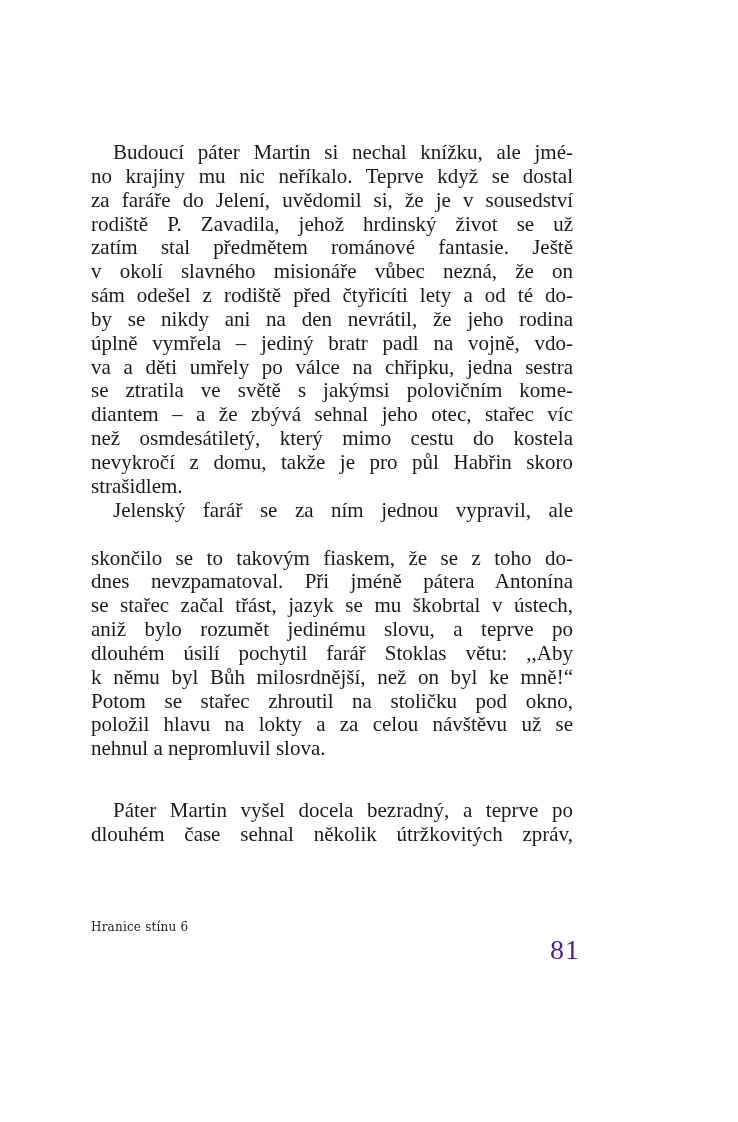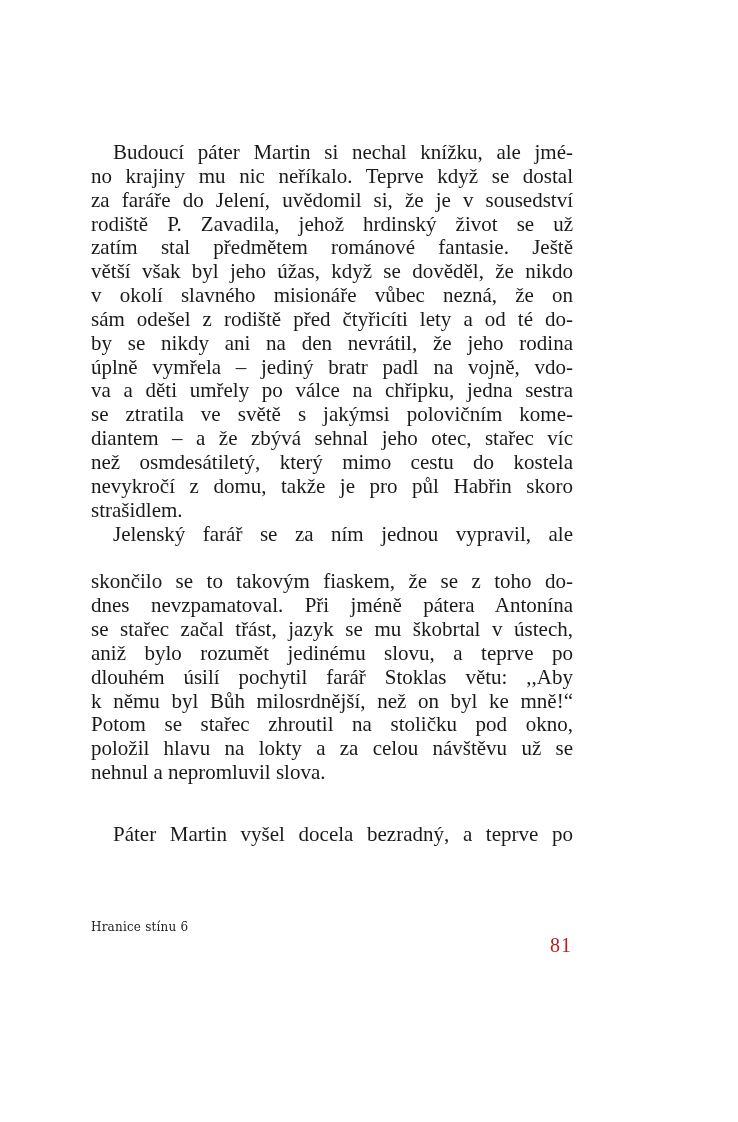--- a/index.html
+++ b/index.html
@@ -46,37 +46,36 @@
     top: 920px;
     font-size: 12px;
     font-family: "DejaVu Serif", serif;
     color: #222;
     letter-spacing: 0.2px;
   }
   .page-number {
     position: absolute;
     left: 550px;
     top: 934px;
-    font-size: 20px;
+    font-size: 28px;
     font-family: "Liberation Serif", serif;
-    color: #b91c1c;
+    color: #4c1d95;
     letter-spacing: 1px;
   }
 </style>
 </head>
 <body>
 
 <div class="page">
   <div class="body-text" id="body-text">
       <div class="line indent" style="white-space: normal;">Budoucí páter Martin si nechal knížku, ale jmé-</div>
       <div class="line" style="white-space: normal;">no krajiny mu nic neříkalo. Teprve když se dostal</div>
       <div class="line" style="white-space: normal;">za faráře do Jelení, uvědomil si, že je v sousedství</div>
       <div class="line" style="white-space: normal;">rodiště P. Zavadila, jehož hrdinský život se už</div>
       <div class="line" style="white-space: normal;">zatím stal předmětem románové fantasie. Ještě</div>
-      <div class="line" style="white-space: normal;">větší však byl jeho úžas, když se dověděl, že nikdo</div>
       <div class="line" style="white-space: normal;">v okolí slavného misionáře vůbec nezná, že on</div>
       <div class="line" style="white-space: normal;">sám odešel z rodiště před čtyřicíti lety a od té do-</div>
       <div class="line" style="white-space: normal;">by se nikdy ani na den nevrátil, že jeho rodina</div>
       <div class="line" style="white-space: normal;">úplně vymřela – jediný bratr padl na vojně, vdo-</div>
       <div class="line" style="white-space: normal;">va a děti umřely po válce na chřipku, jedna sestra</div>
       <div class="line" style="white-space: normal;">se ztratila ve světě s jakýmsi polovičním kome-</div>
       <div class="line" style="white-space: normal;">diantem – a že zbývá sehnal jeho otec, stařec víc</div>
       <div class="line" style="white-space: normal;">než osmdesátiletý, který mimo cestu do kostela</div>
       <div class="line" style="white-space: normal;">nevykročí z domu, takže je pro půl Habřin skoro</div>
       <div class="line last" style="white-space: normal;">strašidlem.</div>
@@ -84,18 +83,19 @@
       <div class="line" style="white-space: normal; margin-top: 24px;">skončilo se to takovým fiaskem, že se z toho do-</div>
       <div class="line" style="white-space: normal;">dnes nevzpamatoval. Při jméně pátera Antonína</div>
       <div class="line" style="white-space: normal;">se stařec začal třást, jazyk se mu škobrtal v ústech,</div>
       <div class="line" style="white-space: normal;">aniž bylo rozumět jedinému slovu, a teprve po</div>
       <div class="line" style="white-space: normal;">dlouhém úsilí pochytil farář Stoklas větu: ,,Aby</div>
       <div class="line" style="white-space: normal;">k němu byl Bůh milosrdnější, než on byl ke mně!“</div>
       <div class="line" style="white-space: normal;">Potom se stařec zhroutil na stoličku pod okno,</div>
       <div class="line" style="white-space: normal;">položil hlavu na lokty a za celou návštěvu už se</div>
       <div class="line last" style="white-space: normal;">nehnul a nepromluvil slova.</div>
       <div class="line indent" style="white-space: normal; margin-top: 38px;">Páter Martin vyšel docela bezradný, a teprve po</div>
+      <div class="line" style="white-space: normal;">dlouhém čase sehnal několik útržkovitých zpráv,</div>
     </div>
 
   <div class="footer-title">Hranice stínu 6</div>
 
   <div class="page-number">81</div>
 </div>
 
 </body></html>

